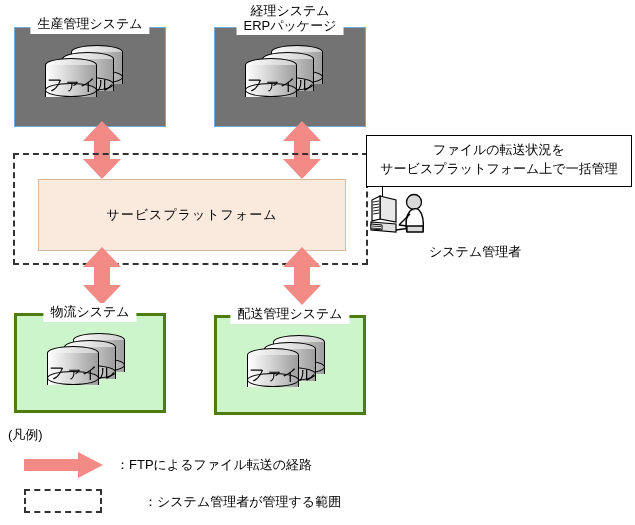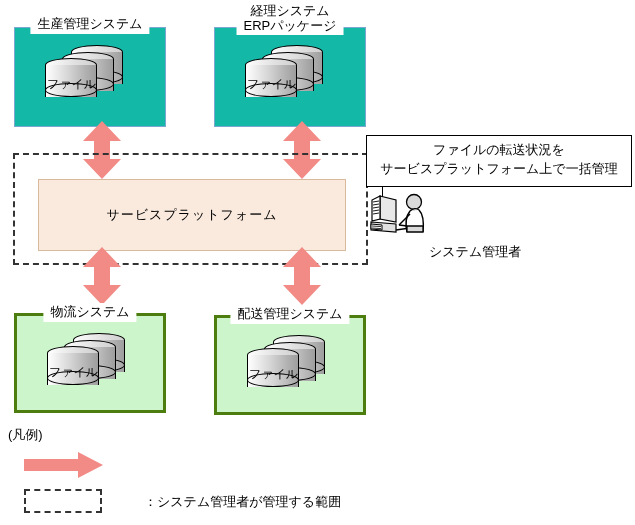--- a/index.html
+++ b/index.html
@@ -19,21 +19,21 @@
     background: #ffffff;
     overflow: hidden;
   }
 
   
   .sysbox {
     position: absolute;
     box-sizing: border-box;
   }
   .sysbox.blue {
-    background: #14b8a6;
+    background: #737373;
     border: 1px solid #7aa7d0;
   }
   .sysbox.green {
     background: #ccf5cc;
     border: 3px solid #4d7c0f;
   }
   .sysbox-title {
     position: absolute;
     left: 50%;
     transform: translateX(-50%);
@@ -95,21 +95,21 @@
     width: 100%;
     height: 14px;
     box-sizing: border-box;
     border: 1px solid #000;
     border-radius: 50%;
     background: linear-gradient(to right,
         #ffffff 0%, #ededed 20%, #d2d2d2 55%, #a8a8a8 100%);
   }
   .files-label {
     position: absolute;
-    font-size: 12px;
+    font-size: 16px;
     line-height: 13px;
     color: #000;
     white-space: nowrap;
   }
 
   
   #platform {
     position: absolute;
     box-sizing: border-box;
     background: #faeade;
@@ -342,17 +342,18 @@
   </div>
   <div id="admin-label" style="left:382px; top:243px;">システム管理者</div>
 
   <div id="legend-title" style="left:8px; top:426px;">(凡例)</div>
 
   <div class="arrow-h" style="left:24px; top:452px;">
     <svg width="80" height="26" viewBox="0 0 80 26">
       <polygon points="0,7 54,7 54,0 79,13 54,26 54,19 0,19" fill="#f28a86"></polygon>
     </svg>
   </div>
+  <div class="legend-row-text" style="left:116px; top:456px;">：FTPによるファイル転送の経路</div>
 
   <div id="legend-dashed-box" style="left:24px; top:489px; width:78px; height:24px;"></div>
   <div class="legend-row-text" style="left:116px; top:493px;margin-left:28px;">：システム管理者が管理する範囲</div>
 
 </div>
 
 </body></html>

